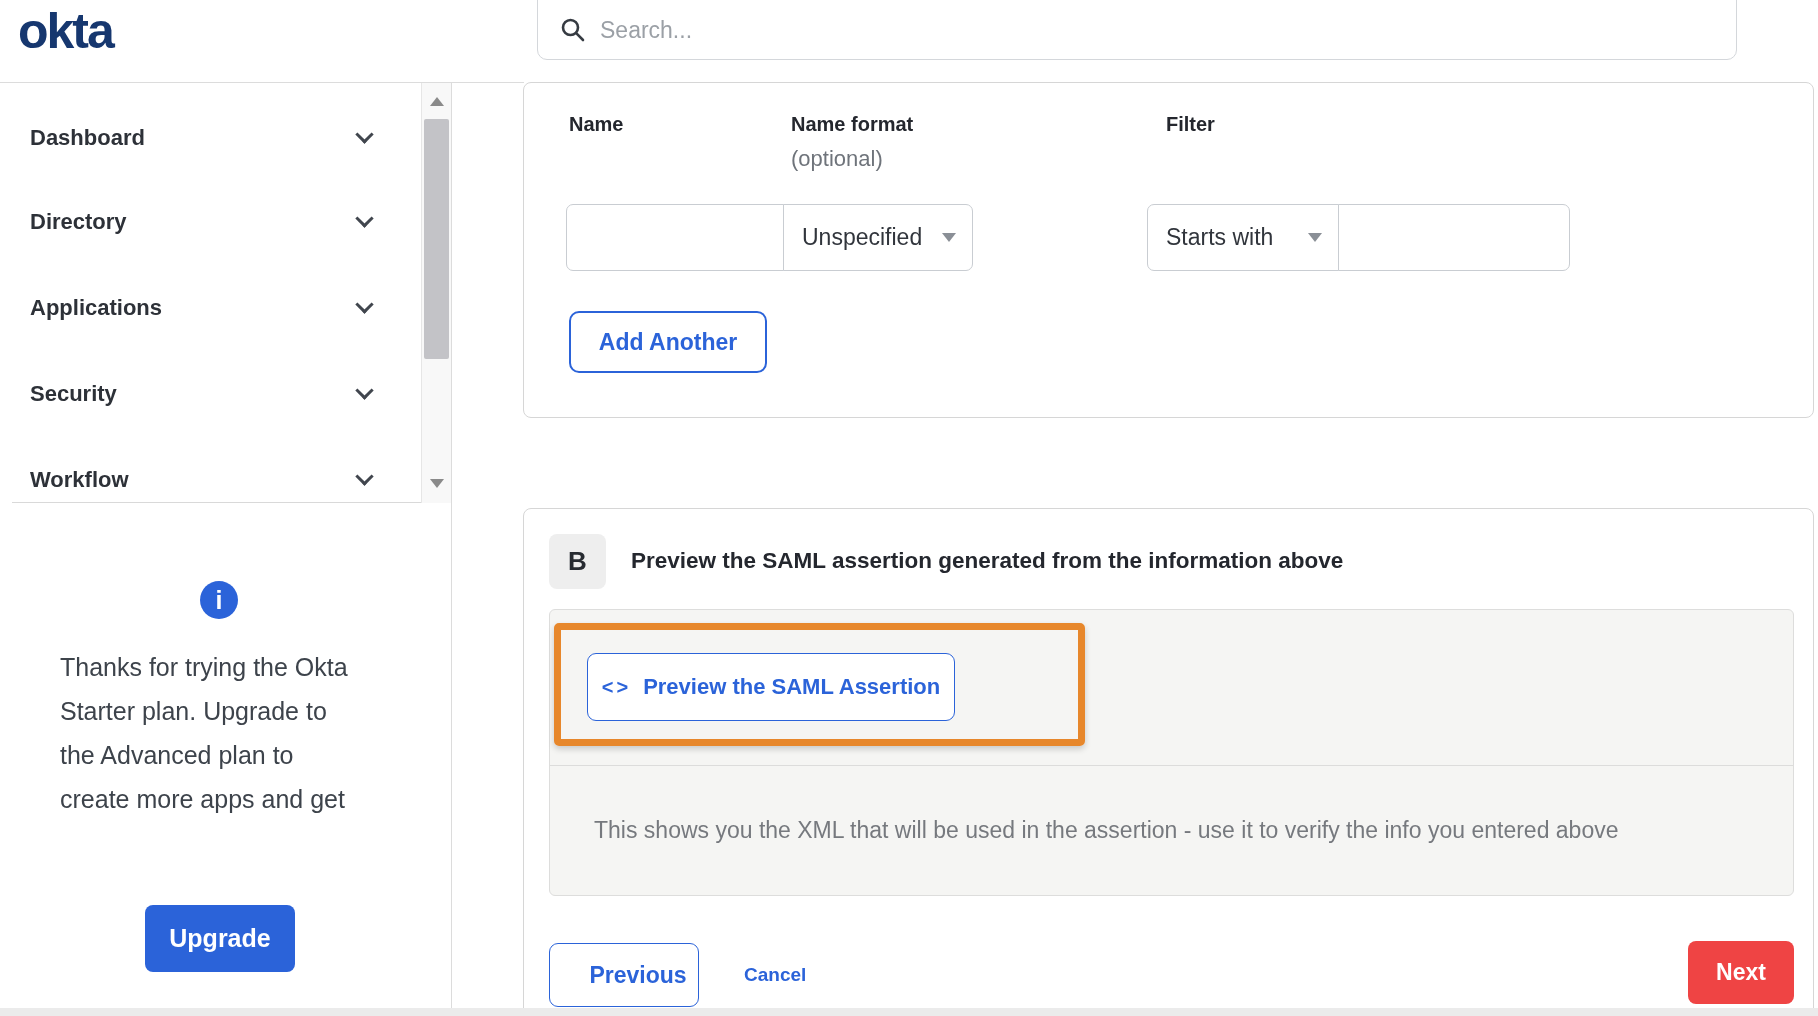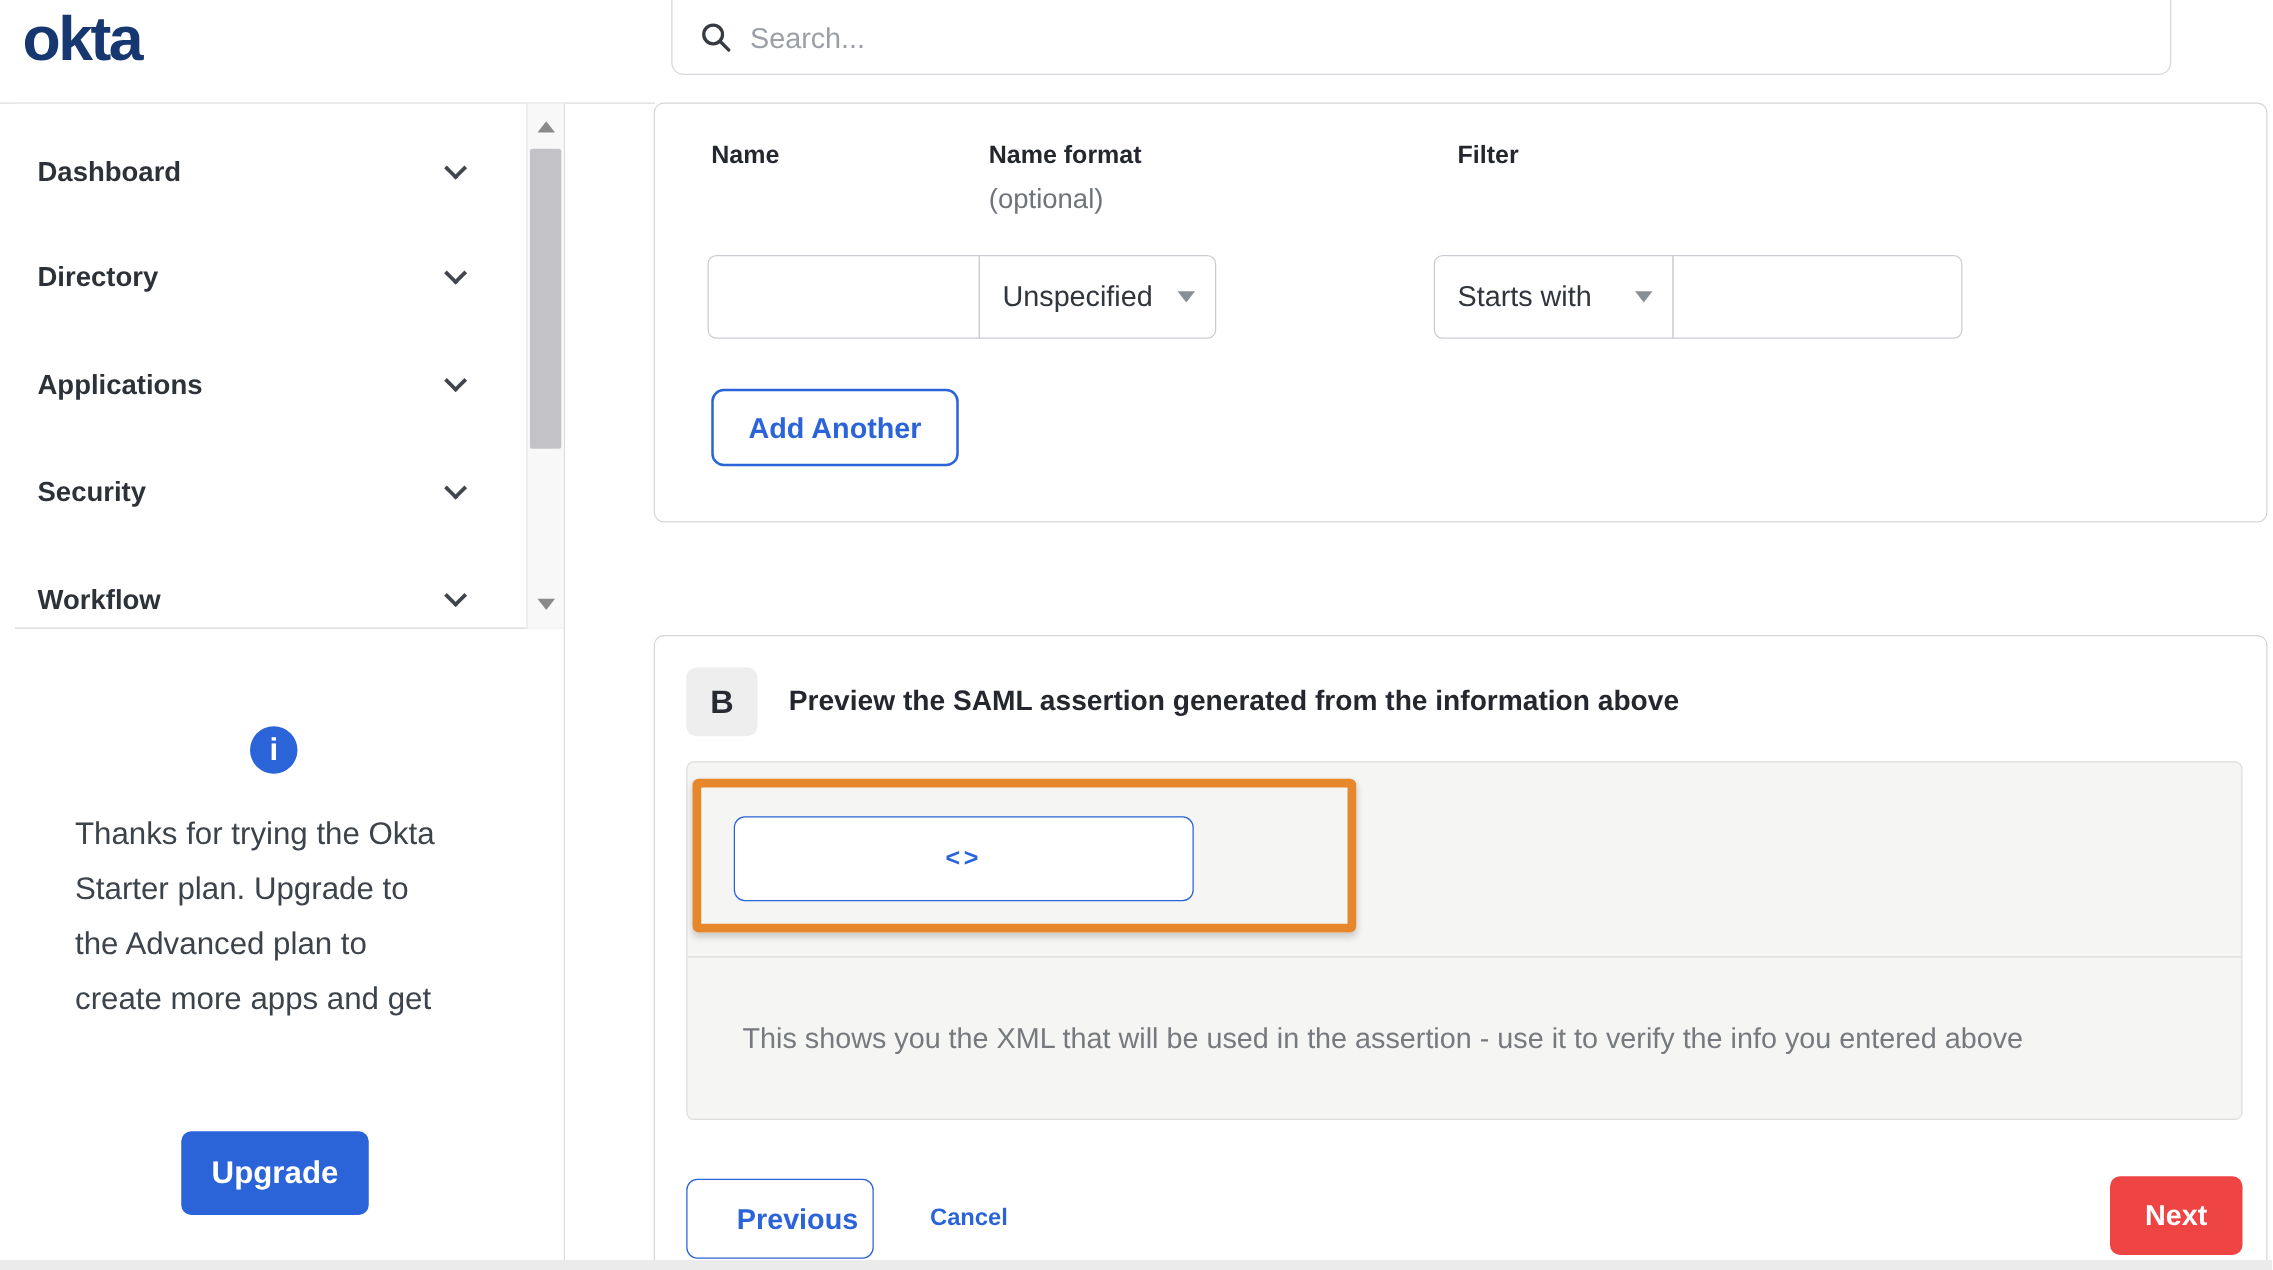--- a/index.html
+++ b/index.html
@@ -199,20 +199,21 @@
   </div>
 
   <div class="card card2">
     <div class="badge">B</div>
     <div class="sec-title">Preview the SAML assertion generated from the information above</div>
 
     <div class="preview-panel">
       <div class="panel-top">
         <button class="btn-outline preview-btn">
           <span class="code-icon">&lt;&gt;</span>
+          <span>Preview the SAML Assertion</span>
         </button>
       </div>
       <div class="panel-bottom">This shows you the XML that will be used in the assertion - use it to verify the info you entered above</div>
     </div>
 
     <div class="highlight-box"></div>
 
     <button class="btn-outline prev-btn">Previous</button>
     <div class="cancel-link">Cancel</div>
     <button class="next-btn">Next</button>

